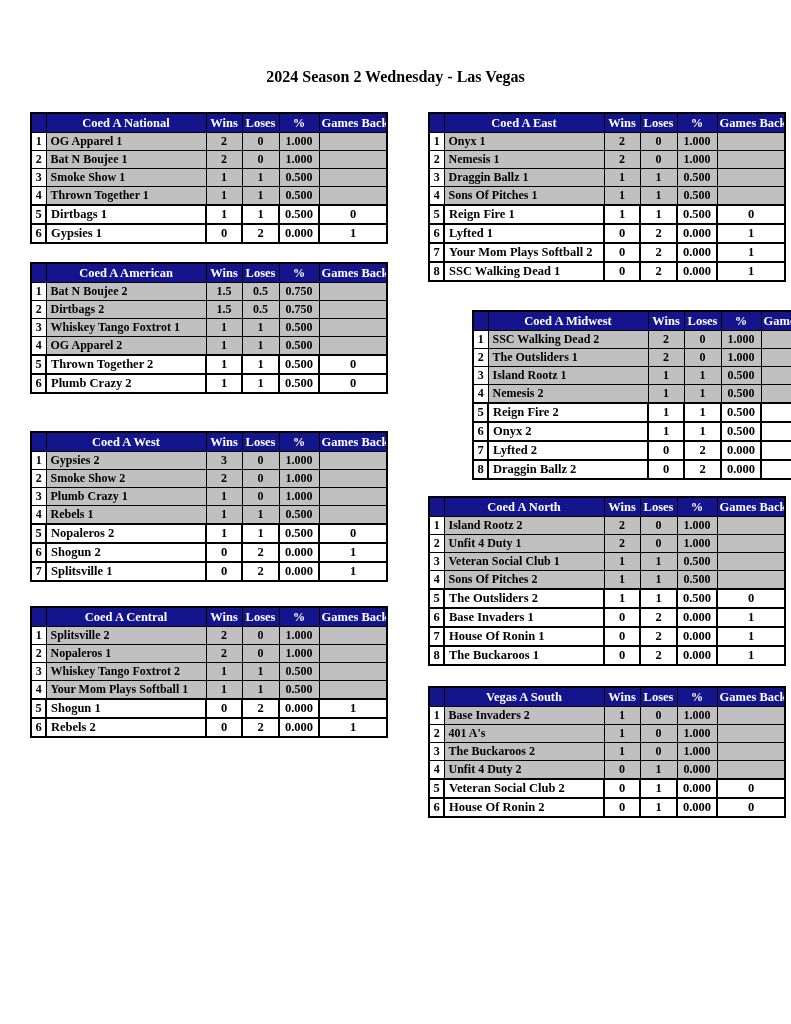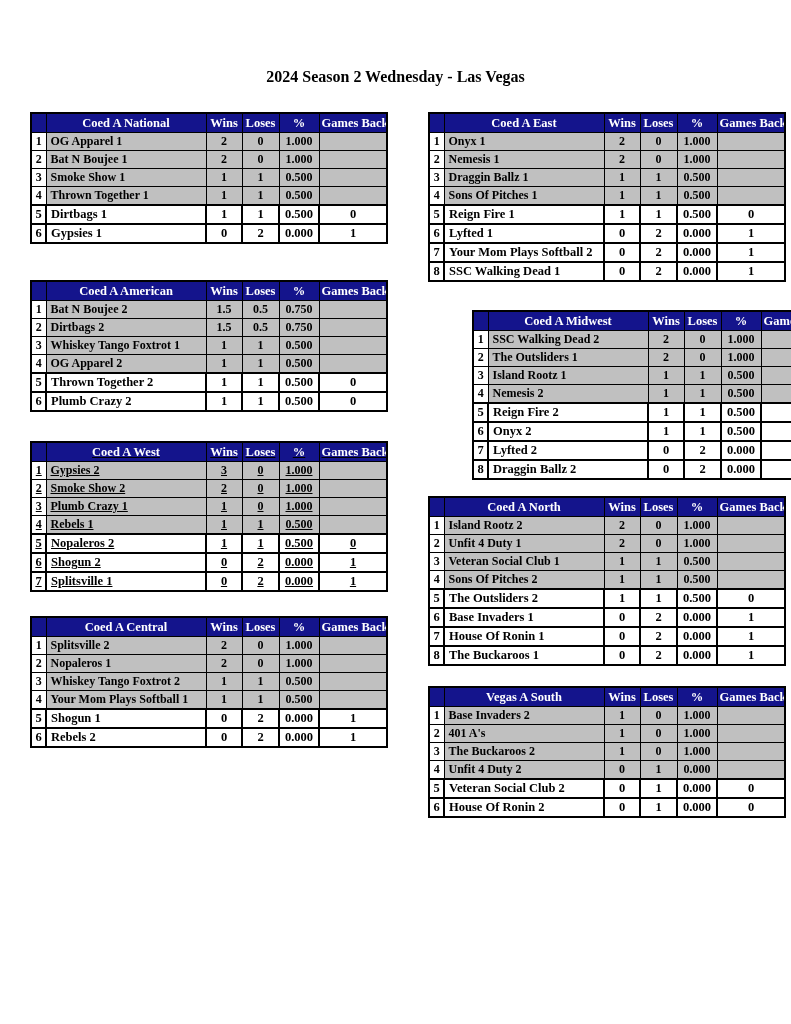--- a/index.html
+++ b/index.html
@@ -37,22 +37,22 @@
   }
   #col-left  { left: 30px; }
   #col-right { left: 428px; }
 
   table.division {
     border-collapse: collapse;
     table-layout: fixed;
     width: 356px;
     border: 2px solid var(--border);
   }
-  #col-left  table.division:nth-of-type(2) { margin-top: 36px; border-radius: 30px; }
-  #col-left  table.division:nth-of-type(3) { margin-top: 29px; text-decoration: underline; }
+  #col-left  table.division:nth-of-type(2) { margin-top: 18px; border-radius: 30px; }
+  #col-left  table.division:nth-of-type(3) { margin-top: 37px; }
   #col-left  table.division:nth-of-type(4) { margin-top: 24px; }
   #col-right table.division:nth-of-type(2) { margin-top: 28px; margin-left: 44px; }
   #col-right table.division:nth-of-type(3) { margin-top: 16px; }
   #col-right table.division:nth-of-type(4) { margin-top: 20px; }
 
   col.c-rank  { width: 15px; }
   col.c-team  { width: 160px; }
   col.c-wins  { width: 36px; }
   col.c-loses { width: 37px; }
   col.c-pct   { width: 40px; }

